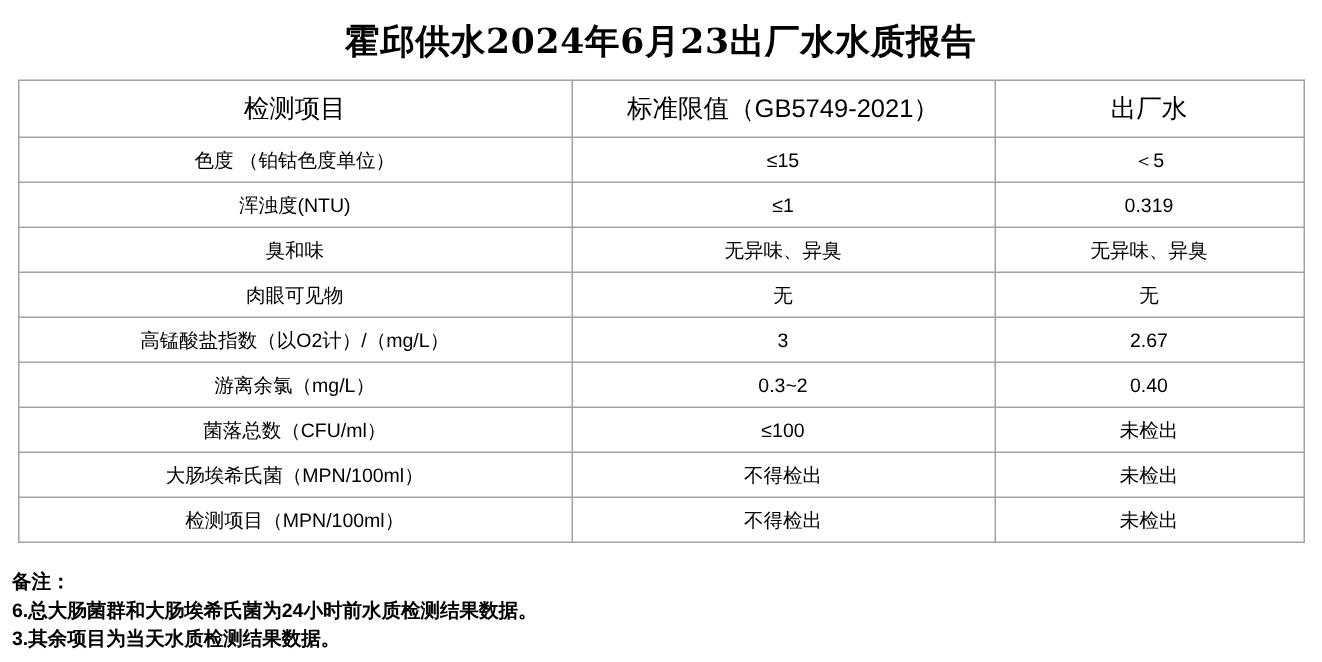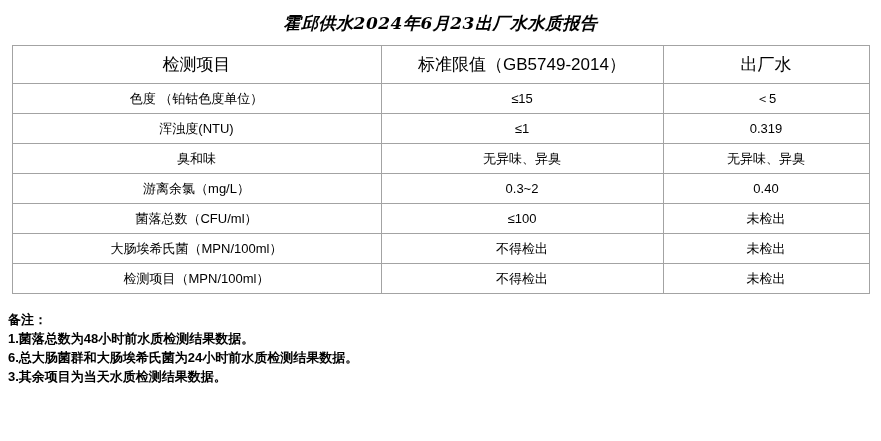--- a/index.html
+++ b/index.html
@@ -15,27 +15,26 @@
     overflow: hidden;
   }
   .page {
     position: relative;
     width: 881px;
     height: 441px;
     box-sizing: border-box;
   }
   .report-title {
     text-align: center;
-    font-size: 17px;
+    font-size: 23px;
     font-weight: bold;
     letter-spacing: 0.5px;
     padding-top: 12px;
     padding-bottom: 10px;
     font-family: "DejaVu Serif", "Liberation Serif", serif;
-    font-style: italic;
   }
   table.report {
     border-collapse: collapse;
     width: 854px;
     margin: 0 auto;
     table-layout: fixed;
   }
   table.report th,
   table.report td {
     border: 1px solid #a3a3a3;
@@ -71,39 +70,49 @@
 <body>
 
 <div class="page">
 
   <div class="report-title">霍邱供水2024年6月23出厂水水质报告</div>
 
   <table class="report">
     <thead>
       <tr>
         <th class="col-item">检测项目</th>
-        <th class="col-limit">标准限值（GB5749-2014）</th>
+        <th class="col-limit">标准限值（GB5749-2021）</th>
         <th class="col-out">出厂水</th>
       </tr>
     </thead>
     <tbody>
       <tr>
         <td>色度 （铂钴色度单位）</td>
         <td>≤15</td>
         <td>＜5</td>
       </tr>
       <tr>
         <td>浑浊度(NTU)</td>
         <td>≤1</td>
         <td>0.319</td>
       </tr>
       <tr>
         <td>臭和味</td>
         <td>无异味、异臭</td>
         <td>无异味、异臭</td>
+      </tr>
+      <tr>
+        <td>肉眼可见物</td>
+        <td>无</td>
+        <td>无</td>
+      </tr>
+      <tr>
+        <td>高锰酸盐指数（以O2计）/（mg/L）</td>
+        <td>3</td>
+        <td>2.67</td>
       </tr>
       <tr>
         <td>游离余氯（mg/L）</td>
         <td>0.3~2</td>
         <td>0.40</td>
       </tr>
       <tr>
         <td>菌落总数（CFU/ml）</td>
         <td>≤100</td>
         <td>未检出</td>
@@ -116,18 +125,17 @@
       <tr>
         <td>检测项目（MPN/100ml）</td>
         <td>不得检出</td>
         <td>未检出</td>
       </tr>
     </tbody>
   </table>
 
   <div class="notes">
     <div>备注：</div>
-    <div>1.菌落总数为48小时前水质检测结果数据。</div>
     <div>6.总大肠菌群和大肠埃希氏菌为24小时前水质检测结果数据。</div>
     <div>3.其余项目为当天水质检测结果数据。</div>
   </div>
 
 </div>
 
 </body></html>

